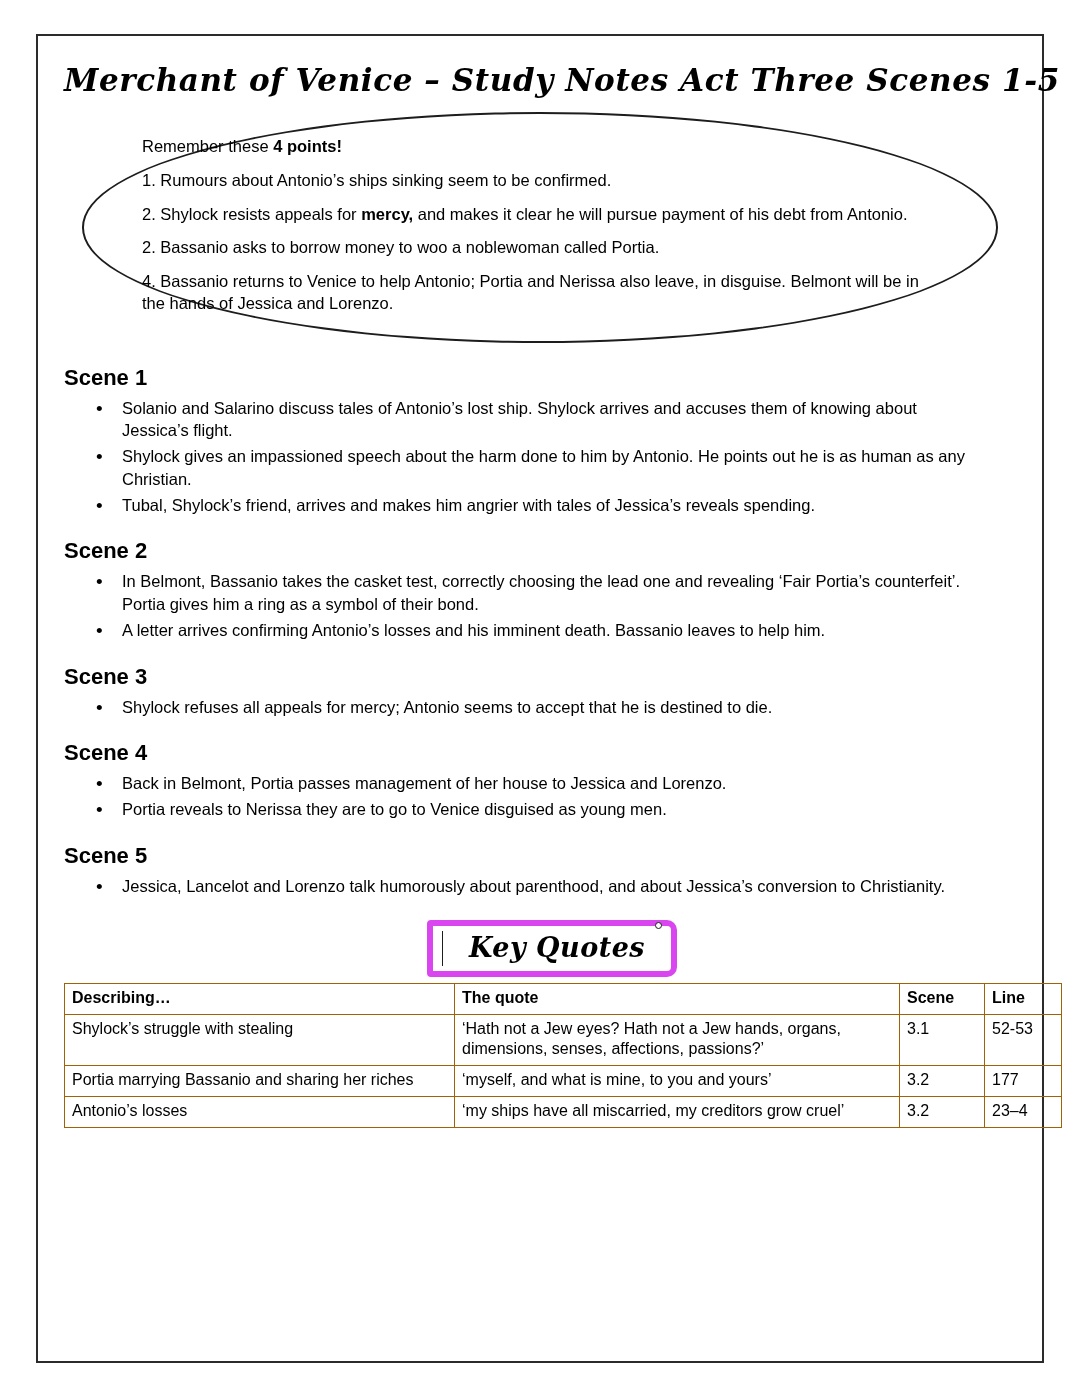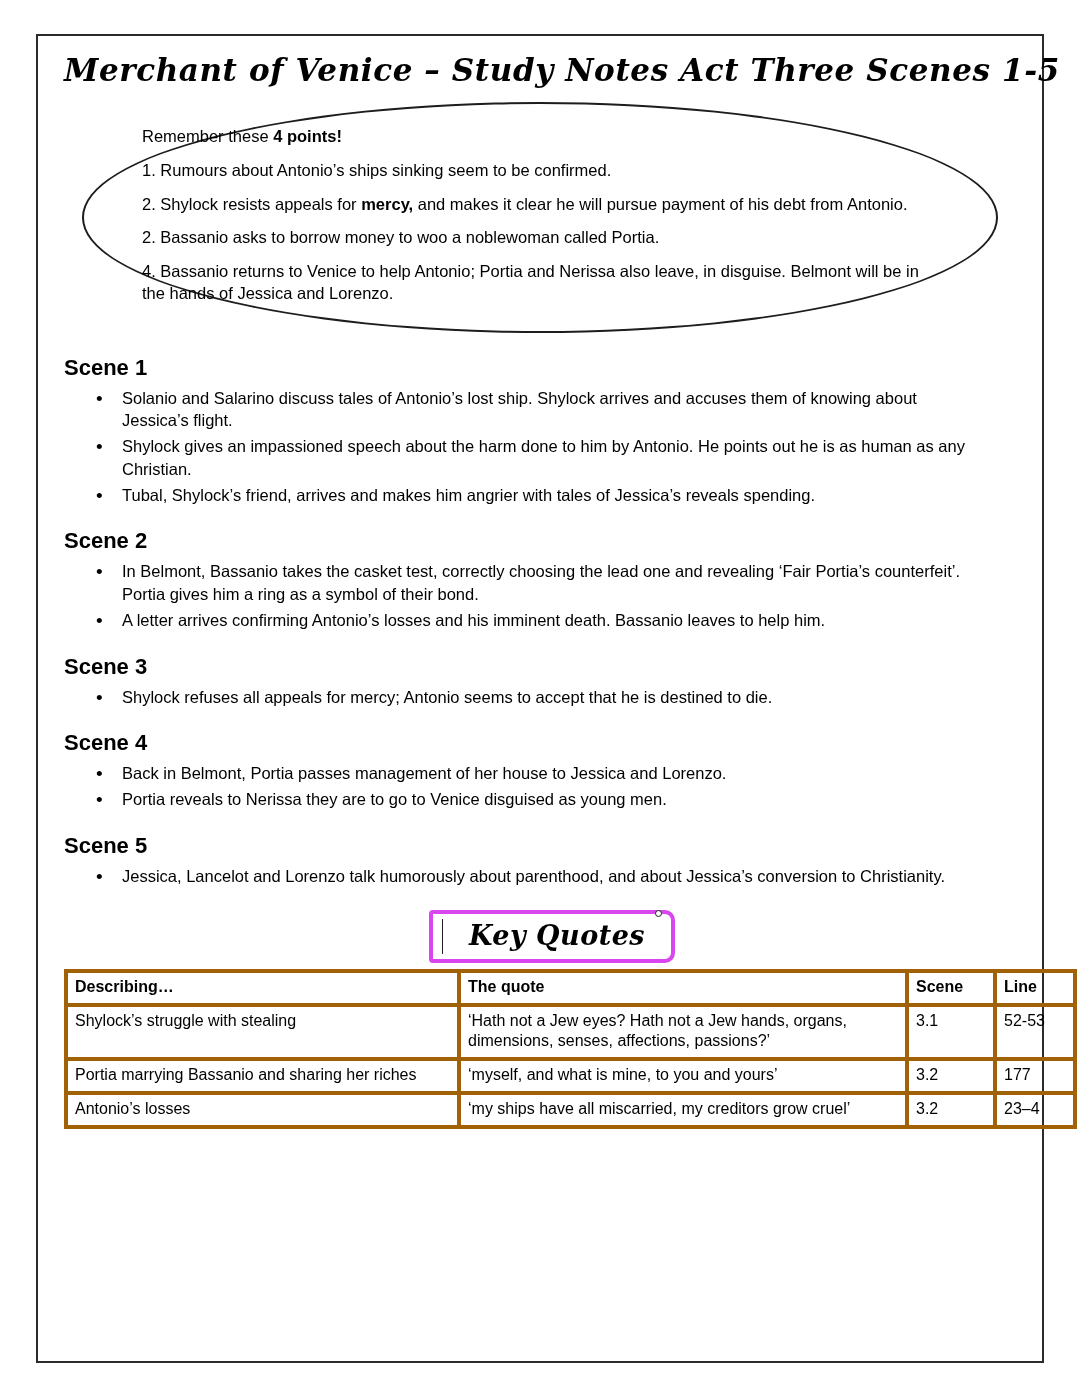--- a/index.html
+++ b/index.html
@@ -11,21 +11,21 @@
     width: 1080px;
     height: 1397px;
     font-family: "Liberation Sans", sans-serif;
     color: #000000;
   }
   .page {
     position: relative;
     width: 1080px;
     height: 1397px;
     box-sizing: border-box;
-    padding: 20px 36px;
+    padding: 30px 36px;
   }
   .page-border {
     position: absolute;
     left: 36px;
     top: 34px;
     right: 36px;
     bottom: 34px;
     border: 2px solid #2b2b2b;
     box-sizing: border-box;
     pointer-events: none;
@@ -81,21 +81,21 @@
     top: -1px;
     font-size: 19px;
   }
   .keyquotes-wrap {
     display: flex;
     justify-content: center;
     margin: 22px 0 6px 0;
   }
   .keyquotes-box {
     position: relative;
-    border: 4px solid #d946ef;
+    border: 6px solid #d946ef;
     border-radius: 4px 10px 10px 4px;
     padding: 6px 26px 8px 26px;
     margin-left: 24px;
   }
   .keyquotes-box .inner-line {
     position: absolute;
     left: 9px;
     top: 5px;
     bottom: 5px;
     width: 1px;
@@ -119,21 +119,21 @@
     letter-spacing: 0.5px;
     padding-left: 10px;
   }
   table.quotes {
     width: 100%;
     border-collapse: collapse;
     margin-top: 4px;
     table-layout: fixed;
   }
   table.quotes th, table.quotes td {
-    border: 4px solid #a16207;
+    border: 1px solid #a16207;
     text-align: left;
     vertical-align: top;
     padding: 4px 7px 5px 7px;
     font-size: 16px;
     line-height: 1.3;
   }
   table.quotes th { font-weight: bold; }
   .col-desc { width: 375px; }
   .col-quote { width: 430px; margin-left: 11px; }
   .col-scene { width: 70px; }

